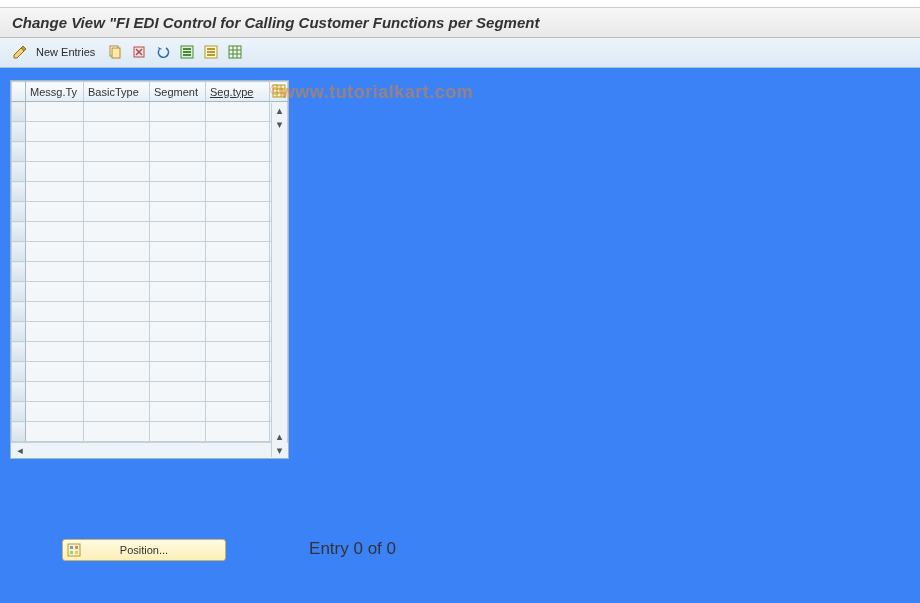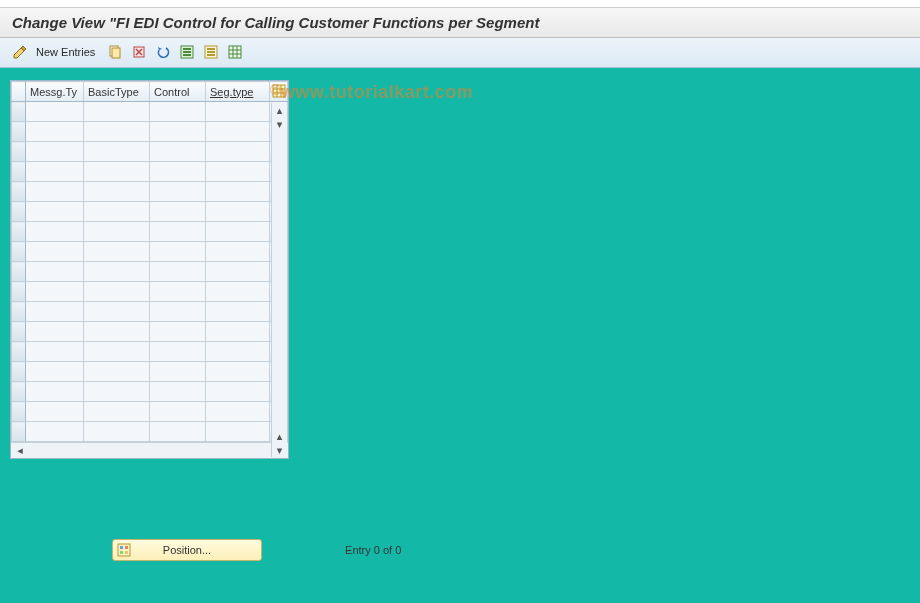--- a/index.html
+++ b/index.html
@@ -46,21 +46,21 @@
     padding: 0 2px;
     border-radius: 2px;
     cursor: pointer;
   }
   .toolbar .new-entries {
     font-size: 11px;
     color: #2a2a2a;
     padding: 0 6px 0 2px;
   }
   .content {
-    background: #14b8a6;
+    background: #3b82f6;
     padding: 12px 10px 10px 10px;
     height: calc(100% - 8px - 30px - 30px);
     position: relative;
   }
   .table-wrap {
     display: inline-block;
     border: 1px solid #9fb6c8;
     background: #fff;
     position: relative;
   }
@@ -140,38 +140,38 @@
     position: absolute;
     left: 0; right:0;
     bottom: 30px;
     padding: 0 10px 12px 10px;
   }
   .position-btn {
     display:inline-flex;
     align-items:center;
     justify-content:center;
     gap:6px;
-    width: 150px;
+    width: 164px;
     height: 22px;
     background: linear-gradient(#fffbe0, #fcefb8);
     border: 1px solid #c8b56a;
     border-radius: 3px;
     font-size: 11px;
     color: #333;
     cursor:pointer;
-    margin-left: 102px;
+    margin-left: 52px;
     position:relative;
   }
   .position-btn .posicon {
     position:absolute; left:4px; top:3px;
   }
   .entry-status {
     display:inline-block;
     margin-left: 80px;
-    font-size: 11px;
+    font-size: 17px;
     color: #333;
   }
   .watermark {
     position:absolute;
     top: 54px;
     left: 270px;
     font-size: 18px;
     font-weight: bold;
     color: rgba(230,130,40,0.55);
     font-family: Arial, sans-serif;
@@ -251,21 +251,21 @@
 
 <div class="content">
 
   <div class="table-wrap" style="position:relative;">
     <table class="data-table">
       <thead>
         <tr>
           <th class="rowsel"></th>
           <th class="col-msg">Messg.Ty</th>
           <th class="col-basic">BasicType</th>
-          <th class="col-ext">Control</th>
+          <th class="col-ext">Segment</th>
           <th class="col-seg">Seg.type</th>
           <th class="col-cfg">
             <span class="cfg-icon">
               <svg width="14" height="14" viewBox="0 0 14 14">
                 <rect x="1" y="1" width="12" height="12" fill="#fcf2c8" stroke="#b59a2e"></rect>
                 <line x1="1" y1="5" x2="13" y2="5" stroke="#b59a2e"></line>
                 <line x1="1" y1="9" x2="13" y2="9" stroke="#b59a2e"></line>
                 <line x1="5" y1="1" x2="5" y2="13" stroke="#b59a2e"></line>
                 <line x1="9" y1="1" x2="9" y2="13" stroke="#b59a2e"></line>
               </svg>

